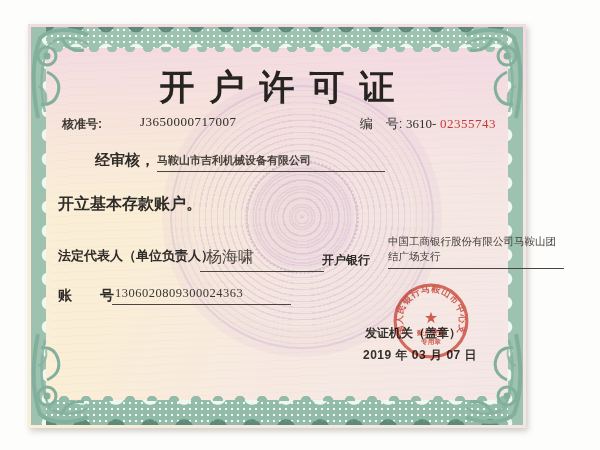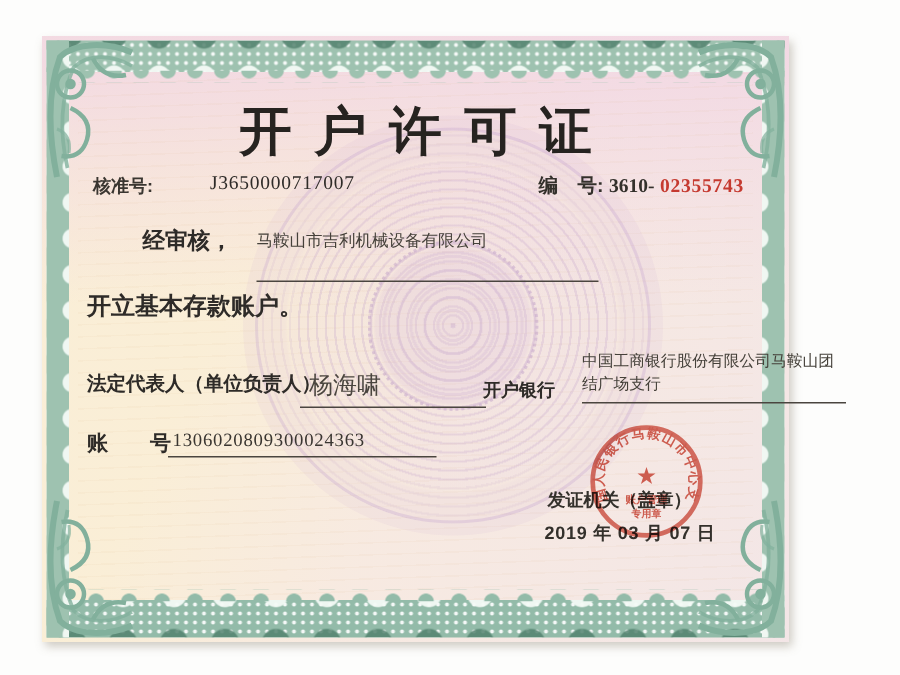--- a/index.html
+++ b/index.html
@@ -95,24 +95,24 @@
   .title{
     left:0;right:0;top:40px;text-align:center;
     font-family:"Liberation Serif","DejaVu Serif",serif;
     font-size:35px;font-weight:900;letter-spacing:15px;text-indent:15px;
     color:#262320;
   }
   .serifv{font-family:"Liberation Serif","DejaVu Serif",serif;}
   .u{border-bottom:1.2px solid #4a453f;display:inline-block;}
   .approval-label{left:34px;top:92px;font-size:12px;font-weight:bold;color:#3a3631;}
   .approval-value{left:80px;top:90px;font-size:13px;letter-spacing:.5px;margin-left:32px;}
-  .serial{right:30px;top:91px;font-size:13px;font-weight:bold;color:#33302b;}
+  .serial{right:30px;top:91px;font-size:13px;font-weight:normal;color:#33302b;}
   .serial .red{color:#c53a30;letter-spacing:.5px;}
   .line1-prefix{left:67px;top:127px;font-size:15px;font-weight:bold;}
-  .company{left:143px;top:129px;width:228px;font-size:11px;padding-bottom:19px;text-align:left;color:#45413a;}
+  .company{left:129px;top:129px;width:228px;font-size:11px;padding-bottom:3px;text-align:left;color:#45413a;font-weight:bold;}
   .line1-suffix{left:358px;top:126px;font-size:15px;font-weight:bold;}
   .line2{left:30px;top:170px;font-size:16px;font-weight:bold;}
   .rep-label{left:30px;top:223px;font-size:13px;font-weight:bold;}
   .rep-name{left:172px;top:223px;width:118px;font-size:16px;padding:0 0 3px 6px;color:#4a453f;}
   .bank-label{left:294px;top:228px;font-size:12px;font-weight:bold;}
   .bank-name{left:360px;top:210px;width:176px;font-size:10.5px;line-height:15px;white-space:normal;
     border-bottom:1.2px solid #4a453f;padding-bottom:4px;color:#45413a;}
   .acct-label{left:30px;top:263px;font-size:14px;font-weight:bold;}
   .acct-number{left:84px;top:262px;width:176px;font-size:12.5px;letter-spacing:.5px;padding:0 0 3px 3px;color:#3a3631;}
   .issuer{left:337px;top:301px;font-size:12px;font-weight:bold;color:#33302b;}

